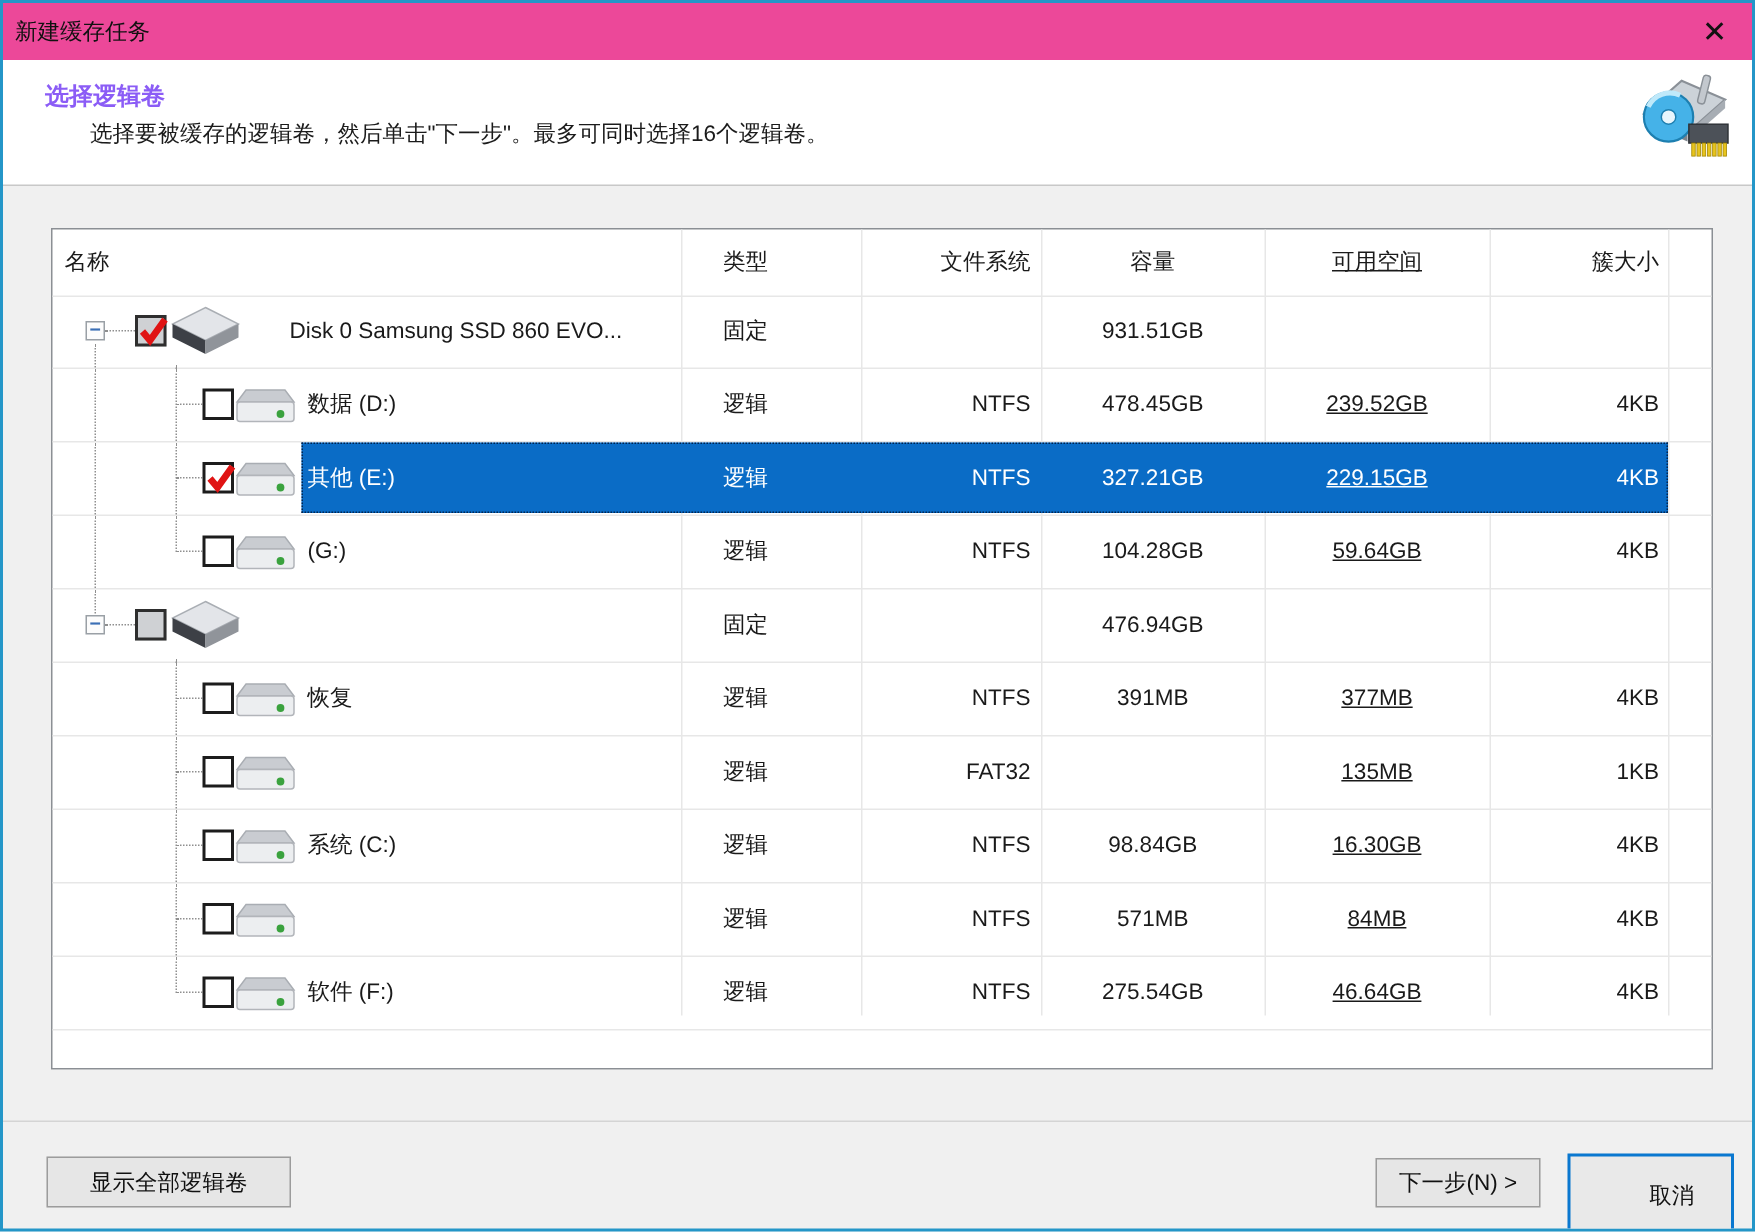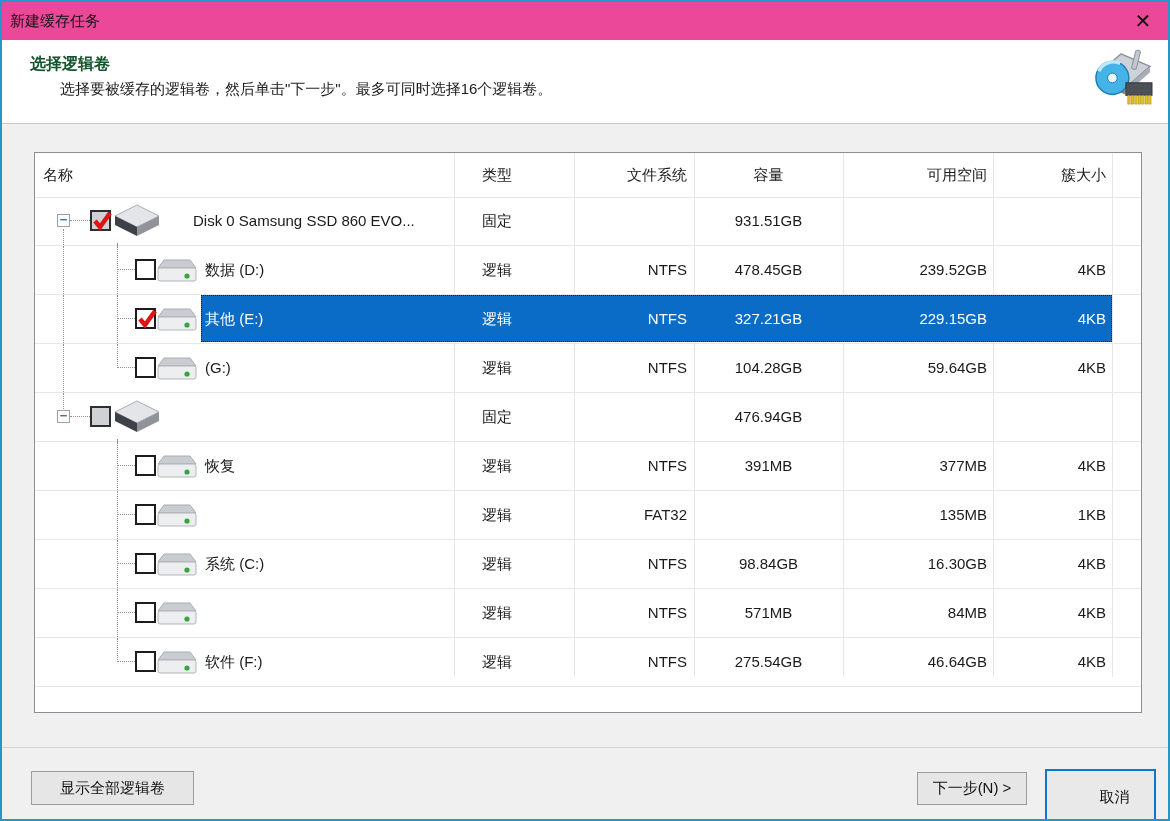--- a/index.html
+++ b/index.html
@@ -8,41 +8,41 @@
           box-sizing:border-box;border:2px solid #2496c8;}
   
   #titlebar{position:absolute;left:0;top:0;right:0;height:38px;background:#ec4899;
             display:flex;align-items:center;}
   #titlebar .title{color:#111;font-size:15px;padding-left:8px;}
   #close-btn{position:absolute;right:8px;top:3px;width:34px;height:32px;display:flex;
              align-items:center;justify-content:center;font-size:20px;color:#111;cursor:default;}
   
   #header{position:absolute;left:0;top:38px;right:0;height:83px;background:#ffffff;
           border-bottom:1px solid #c8c8c8;}
-  #header .h-title{position:absolute;left:28px;top:14px;font-size:16px;font-weight:bold;color:#14532d;}
+  #header .h-title{position:absolute;left:28px;top:14px;font-size:16px;font-weight:bold;color:#8b5cf6;}
   #header .h-sub{position:absolute;left:58px;top:40px;font-size:15px;color:#1b1b1b;}
   #wizard-icon{position:absolute;right:14px;top:8px;}
   
   #table{position:absolute;left:32px;top:150px;width:1106px;height:559px;background:#fff;
          border:1px solid #8b8f94;}
   .vline{position:absolute;top:0;height:524px;width:0;border-left:1px solid #e7e7e7;}
   #thead{position:absolute;left:0;top:0;right:0;height:44px;border-bottom:1px solid #e7e7e7;
          font-size:15px;color:#1a1a1a;}
   #thead .hc{position:absolute;top:0;height:44px;line-height:44px;}
   #rows{position:absolute;left:0;top:44px;right:0;}
   .row{position:relative;height:48px;border-bottom:1px solid #e7e7e7;font-size:15px;color:#1a1a1a;}
   .selbg{position:absolute;left:166px;top:0;width:911px;height:47px;background:#0a6cc6;
          border:1px dotted rgba(0,25,60,.85);box-sizing:border-box;}
   .row .cell{position:absolute;top:0;height:48px;line-height:48px;white-space:nowrap;}
   .row.selected .cell,.row.selected .name{color:#fff;}
   .name{position:absolute;top:0;height:48px;line-height:48px;white-space:nowrap;}
   .c-type{left:447px;}
   .c-fs{left:545px;width:107px;text-align:right;}
   .c-cap{left:665px;width:137px;text-align:center;}
-  .c-free{left:814px;width:138px;text-align:right;}
+  .c-free{left:814px;width:138px;text-align:center;text-decoration:underline;}
   .c-clu{left:964px;width:107px;text-align:right;}
   
   .tline-v{position:absolute;width:0;border-left:1px dotted #8f8f8f;}
   .tline-h{position:absolute;height:0;border-top:1px dotted #8f8f8f;top:23px;}
   .expander{position:absolute;left:22px;top:17px;width:13px;height:13px;box-sizing:border-box;
             background:#fcfcfc;border:1px solid #9aa0a6;color:#3b6fb5;font-size:13px;line-height:10px;
             text-align:center;font-weight:bold;}
   .cb{position:absolute;top:13px;width:21px;height:21px;box-sizing:border-box;background:#fff;
       border:2px solid #1c1c1c;}
   .cb.diskcb{background:#cfd1d4;border-color:#2e2e2e;}

